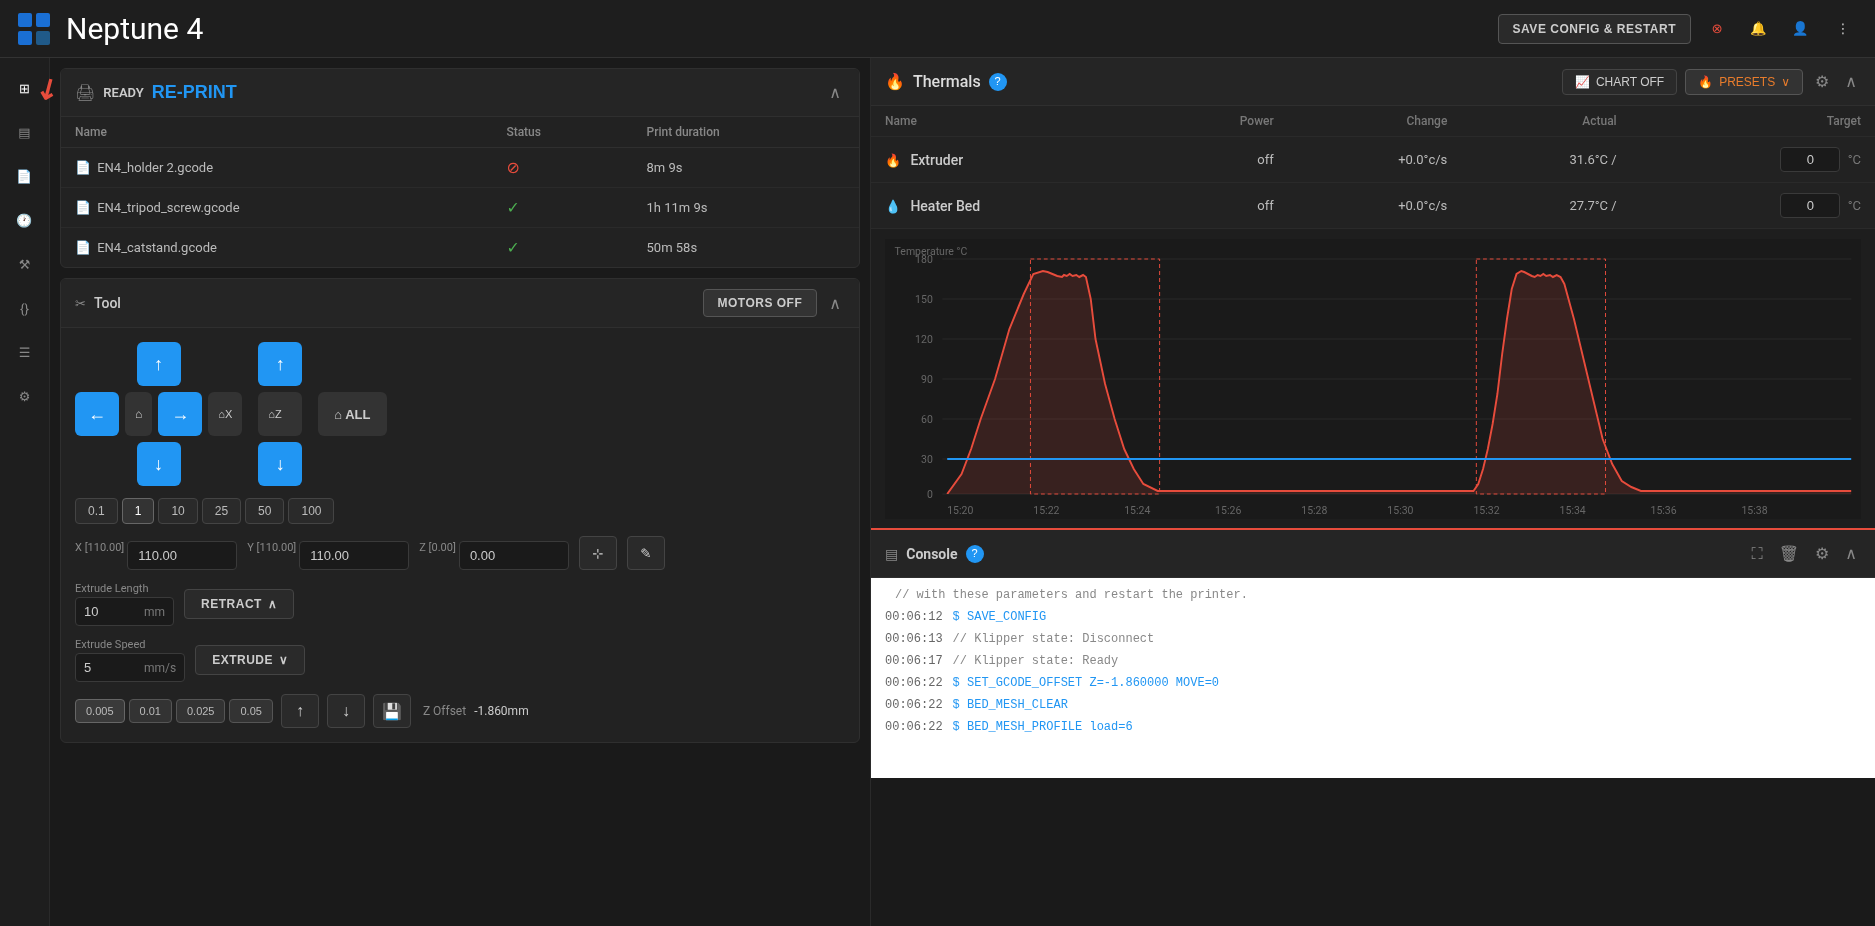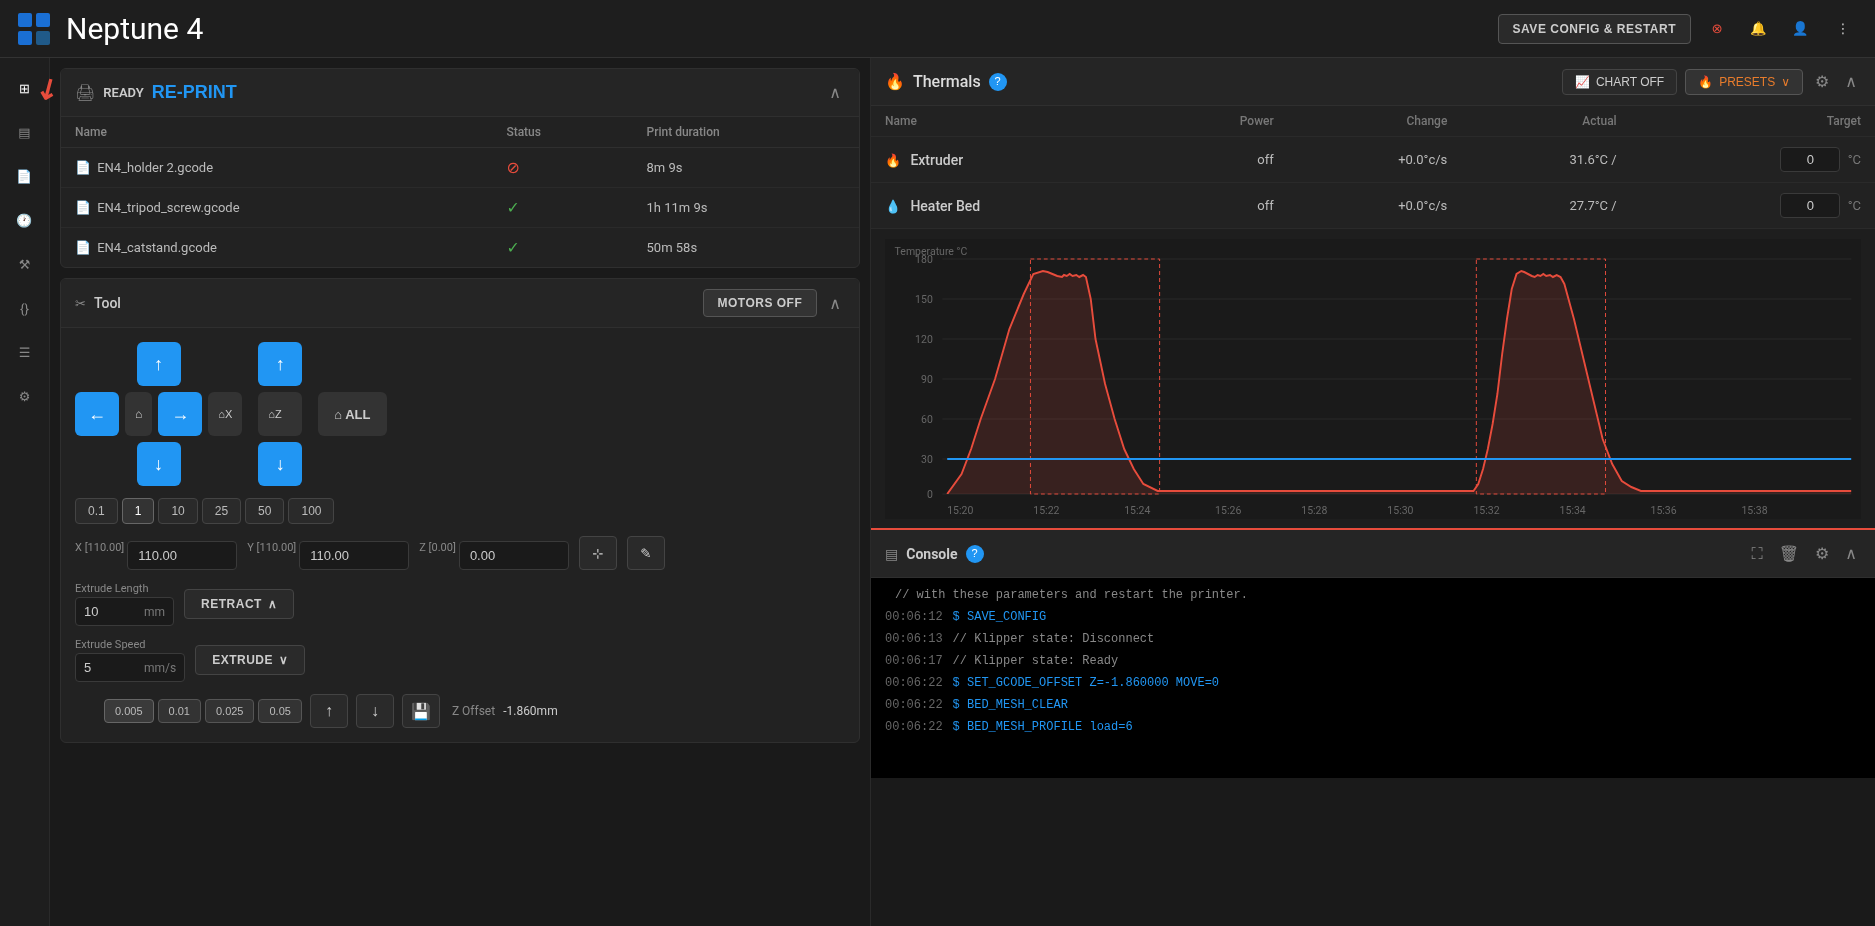--- a/index.html
+++ b/index.html
@@ -345,21 +345,20 @@
       letter-spacing: 0.5px;
       display: flex;
       align-items: center;
       gap: 6px;
     }
 
     .z-offset-row {
       display: flex;
       align-items: center;
       gap: 8px;
-      margin-left: 29px;
     }
     .z-offset-btns {
       display: flex;
       gap: 4px;
     }
     .z-offset-btn {
       background: #333;
       border: 1px solid #555;
       color: #bbb;
       border-radius: 4px;
@@ -493,21 +492,21 @@
       background: #252525;
       border-bottom: 1px solid #2f2f2f;
       gap: 8px;
     }
     .console-title {
       font-size: 14px;
       font-weight: 700;
       color: #ccc;
     }
     .console-body {
-      background: #000000;
+      background: #ffffff;
       padding: 8px 14px;
       font-family: 'Courier New', monospace;
       font-size: 12px;
       height: 200px;
       overflow-y: auto;
     }
     .console-line {
       margin-bottom: 4px;
       line-height: 1.5;
     }

